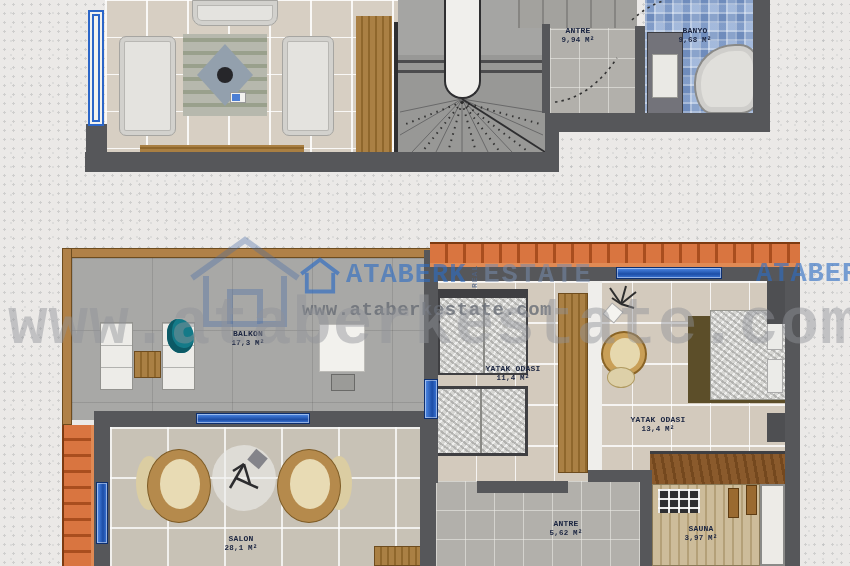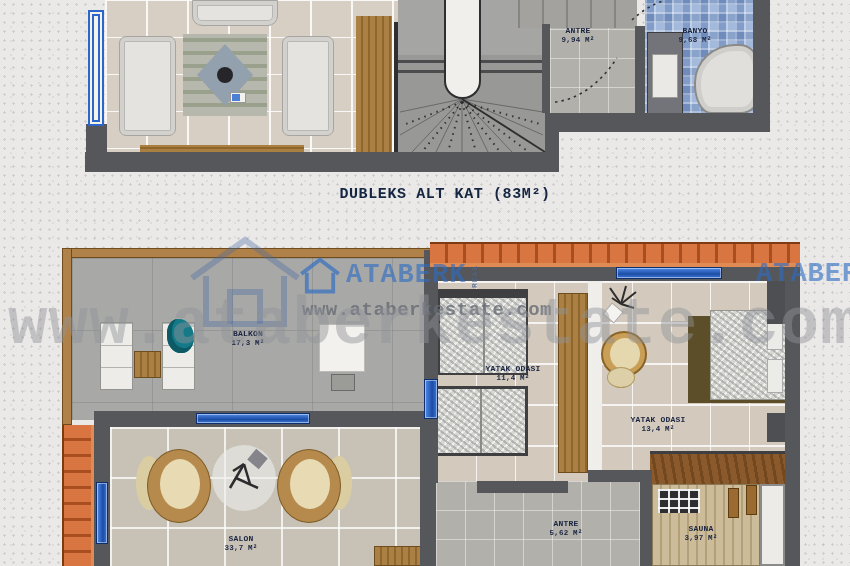--- a/index.html
+++ b/index.html
@@ -148,21 +148,20 @@
     <div class="room-label" style="left:540px;top:26px;width:76px">
       <div>ANTRE</div>
       <div class="area">9,94 M²</div>
     </div>
     <div class="room-label" style="left:655px;top:26px;width:80px">
       <div>BANYO</div>
       <div class="area">9,68 M²</div>
     </div>
   </div>
 
-  <div class="caption" style="left:280px;top:186px;width:330px">DUBLEKS ALT KAT (83M²)</div>
 
   <div>
 
     <div class="abs" style="left:62px;top:248px;width:374px;height:10px;background:#b08148;border:1px solid #6e4c1e;z-index:12"></div>
     <div class="abs" style="left:62px;top:248px;width:10px;height:177px;background:#b08148;border:1px solid #6e4c1e;z-index:12"></div>
     <div class="abs concrete" style="left:72px;top:258px;width:352px;height:162px;z-index:2"></div>
     <div class="lounger" style="left:100px;top:322px;width:33px;height:68px"></div>
     <div class="lounger" style="left:162px;top:322px;width:33px;height:68px"></div>
     <div class="abs woodV" style="left:134px;top:351px;width:27px;height:27px;border:1px solid #6e4c1e;z-index:6"></div>
     <div class="abs" style="left:167px;top:319px;width:27px;height:34px;background:#147a88;border-radius:45% 60% 50% 55%;box-shadow:inset 3px -3px 0 2px #0c5a66;z-index:7"></div>
@@ -258,21 +257,21 @@
     <div class="room-label" style="left:470px;top:364px;width:86px">
       <div>YATAK ODASI</div>
       <div class="area">11,4 M²</div>
     </div>
     <div class="room-label" style="left:612px;top:415px;width:92px">
       <div>YATAK ODASI</div>
       <div class="area">13,4 M²</div>
     </div>
     <div class="room-label" style="left:198px;top:534px;width:86px">
       <div>SALON</div>
-      <div class="area">33,7 M²</div>
+      <div class="area">28,1 M²</div>
     </div>
     <div class="room-label" style="left:528px;top:519px;width:76px">
       <div>ANTRE</div>
       <div class="area">5,62 M²</div>
     </div>
     <div class="room-label" style="left:658px;top:524px;width:86px">
       <div>SAUNA</div>
       <div class="area">3,97 M²</div>
     </div>
   </div>
@@ -287,20 +286,21 @@
 
   <div class="wm wm-brand" style="left:298px;top:255px">
     <svg width="44" height="40" viewBox="0 0 40 36" style="opacity:.65">
       <g fill="none" stroke="#2d6cc4" stroke-width="3.5">
         <path d="M3 17 L20 4 L37 17"></path>
         <path d="M8 16 V33 H32 V16"></path>
       </g>
     </svg>
     <span class="wm-first">ATABERK</span>
     <span class="wm-real">REAL</span>
+    <span class="wm-second">ESTATE</span>
   </div>
 
   <div class="wm" style="left:752px;top:256px;width:98px;height:44px;overflow:hidden">
     <div class="wm-brand">
       <svg width="38" height="36" viewBox="0 0 40 36" style="opacity:.55">
         <g fill="none" stroke="#2d6cc4" stroke-width="3.5">
           <path d="M3 17 L20 4 L37 17"></path>
             <path d="M8 16 V33 H32 V16"></path>
         </g>
       </svg>

